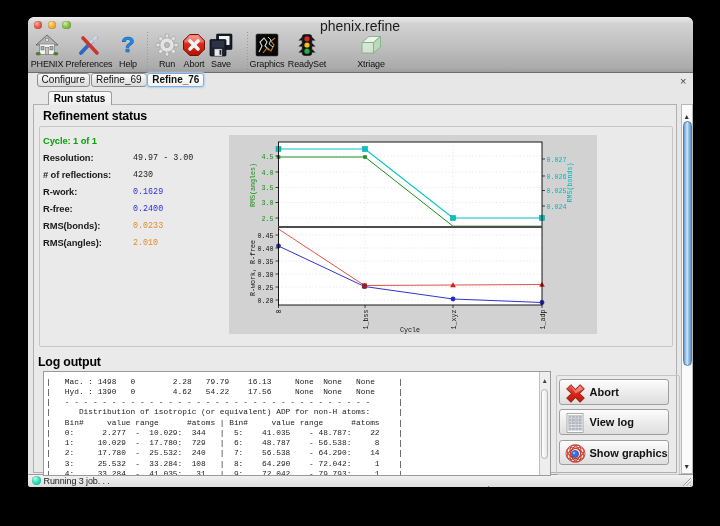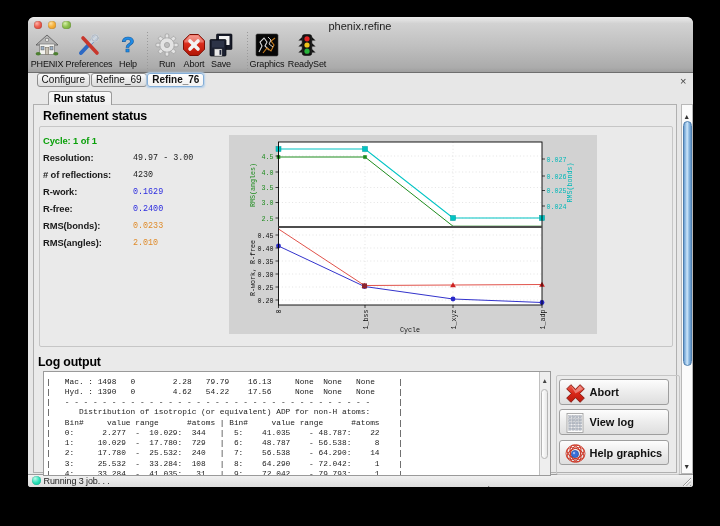--- a/index.html
+++ b/index.html
@@ -9,21 +9,21 @@
        background:#e7e7e7;border-radius:6px 6px 3px 3px;overflow:hidden;}
   
   #hdr{position:absolute;left:0;top:0;width:100%;height:55px;
        background:linear-gradient(#ececec,#d2d2d2 12%,#c0c0c0 52%,#ababab 92%,#9e9e9e);
        border-bottom:1px solid #6e6e6e;border-radius:6px 6px 0 0;}
   .tl{position:absolute;top:3.6px;width:8.6px;height:8.6px;border-radius:50%;}
   #tl-r{left:6.1px;background:radial-gradient(circle at 35% 30%,#ffb3a8,#ec5f51 45%,#d33b2c);box-shadow:inset 0 0 1px rgba(0,0,0,.5);}
   #tl-o{left:20.2px;background:radial-gradient(circle at 35% 30%,#ffe0a0,#f6b23c 45%,#e0922a);box-shadow:inset 0 0 1px rgba(0,0,0,.5);}
   #tl-g{left:34.8px;background:radial-gradient(circle at 35% 30%,#d6f0a8,#8ec04d 45%,#6da336);box-shadow:inset 0 0 1px rgba(0,0,0,.5);}
   #title{position:absolute;top:3px;left:0;width:100%;text-align:center;
-       font-size:11px;color:#1c1c1c;line-height:13px;}
+       font-size:14px;color:#1c1c1c;line-height:13px;}
   .titem{position:absolute;top:16px;width:56px;text-align:center;}
   .titem svg{display:block;margin:0 auto;}
   .titem .lbl{font-size:9px;letter-spacing:-0.15px;color:#111;line-height:10px;margin-top:2px;white-space:nowrap;}
   .tsep{position:absolute;top:15px;width:1px;height:40px;background:repeating-linear-gradient(to bottom,#9a9a9a 0,#9a9a9a 1px,transparent 1px,transparent 3px);}
   
   .tab{position:absolute;top:56px;height:12px;border:1px solid #8d8d8d;border-radius:3px;
        background:linear-gradient(#fdfdfd,#ececec 45%,#dcdcdc);
        font-size:10px;line-height:12px;text-align:center;color:#111;}
   .tab.sel{border:1px solid #84aed8;box-shadow:0 0 1.5px 0.5px #b5d0ea;font-weight:bold;background:linear-gradient(#fefefe,#f2f2f2);}
   #tabx{position:absolute;top:58px;left:652.5px;font-size:11px;color:#444;line-height:12px;}
@@ -185,20 +185,32 @@
 <polygon points="7.2,10 3.4,13.5 7.2,13.5" fill="#141414"></polygon>
             <polygon points="16.8,10 20.6,13.5 16.8,13.5" fill="#141414"></polygon>
 <polygon points="7.2,16 3.4,19.5 7.2,19.5" fill="#141414"></polygon>
             <polygon points="16.8,16 20.6,19.5 16.8,19.5" fill="#141414"></polygon>
 <circle cx="12" cy="5.8" r="2.6" fill="#e32222"></circle>
 <circle cx="12" cy="12" r="2.6" fill="#f0c419"></circle>
 <circle cx="12" cy="18.2" r="2.6" fill="#27b33a"></circle>
           </svg>
         </div>
         <div class="lbl">ReadySet</div>
+      </div>
+<div class="titem" style="left:315.5px;">
+        <div style="width:24px;height:24px;margin:0 auto;">
+          <svg width="24" height="24" viewBox="0 0 24 24">
+            <g stroke="#79ad79" stroke-width="0.8">
+<polygon points="3,9.5 10,3.5 21.5,3.5 14.5,9.5" fill="#eef7ee" fill-opacity="0.9"></polygon>
+<polygon points="14.5,9.5 21.5,3.5 21.5,14 14.5,20" fill="#bcdcbc" fill-opacity="0.9"></polygon>
+<polygon points="3,9.5 14.5,9.5 14.5,20 3,20" fill="#d8ecd8" fill-opacity="0.85"></polygon>
+</g>
+          </svg>
+        </div>
+        <div class="lbl">Xtriage</div>
       </div>
 <div class="tsep" style="left:119.5px;"></div>
 <div class="tsep" style="left:219.5px;"></div>
 
   </div>
   <div class="tab" style="left:9.3px;width:51px;">Configure</div>
   <div class="tab" style="left:63.3px;width:54px;">Refine_69</div>
   <div class="tab sel" style="left:119.8px;width:55px;">Refine_76</div>
   <div id="tabx">×</div>
   <div id="rstab">Run status</div>
@@ -369,21 +381,21 @@
 <g fill="none" stroke="#cc3322" stroke-width="0.9">
 <ellipse cx="11.5" cy="11.5" rx="9.5" ry="8.8"></ellipse>
 <ellipse cx="11.5" cy="11.5" rx="9" ry="5" transform="rotate(25 11.5 11.5)"></ellipse>
 <ellipse cx="11.5" cy="11.5" rx="9" ry="5" transform="rotate(-25 11.5 11.5)"></ellipse>
 <ellipse cx="11.5" cy="11.5" rx="5" ry="8.6" transform="rotate(20 11.5 11.5)"></ellipse>
 <ellipse cx="11.5" cy="11.5" rx="5" ry="8.6" transform="rotate(-20 11.5 11.5)"></ellipse>
 </g>
 <circle cx="11" cy="12" r="3.6" fill="#3a6fd8" stroke="#1c3f8f" stroke-width="0.6"></circle>
 <circle cx="10" cy="11" r="1.2" fill="#9db9ef"></circle>
         </svg>
-        <span class="bt">Help graphics</span>
+        <span class="bt">Show graphics</span>
       </div>
   </div>
   <div id="msb">
     <div class="arr" style="top:7.5px;">▲</div>
     <div class="thumb"></div>
     <div class="arr" style="bottom:3px;">▼</div>
   </div>
   <div id="sbar">
     <div id="ball"></div>
     <div class="run">Running 3 job. . .</div>

